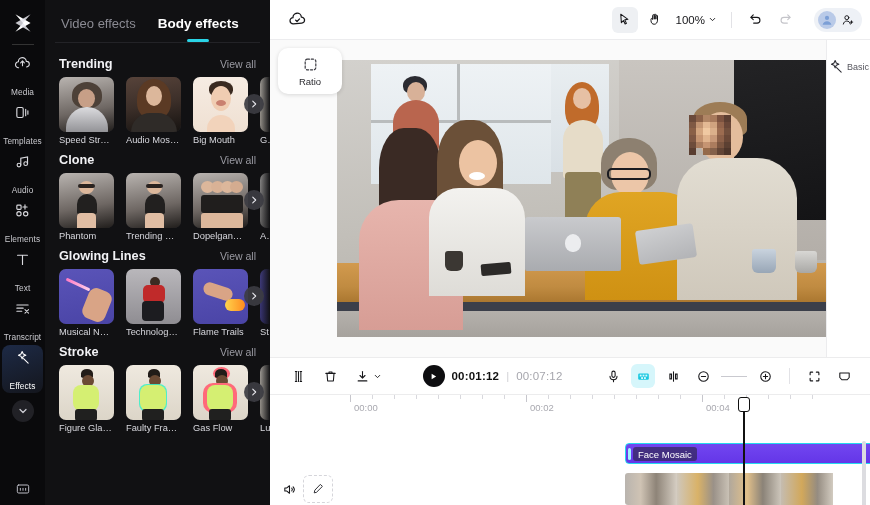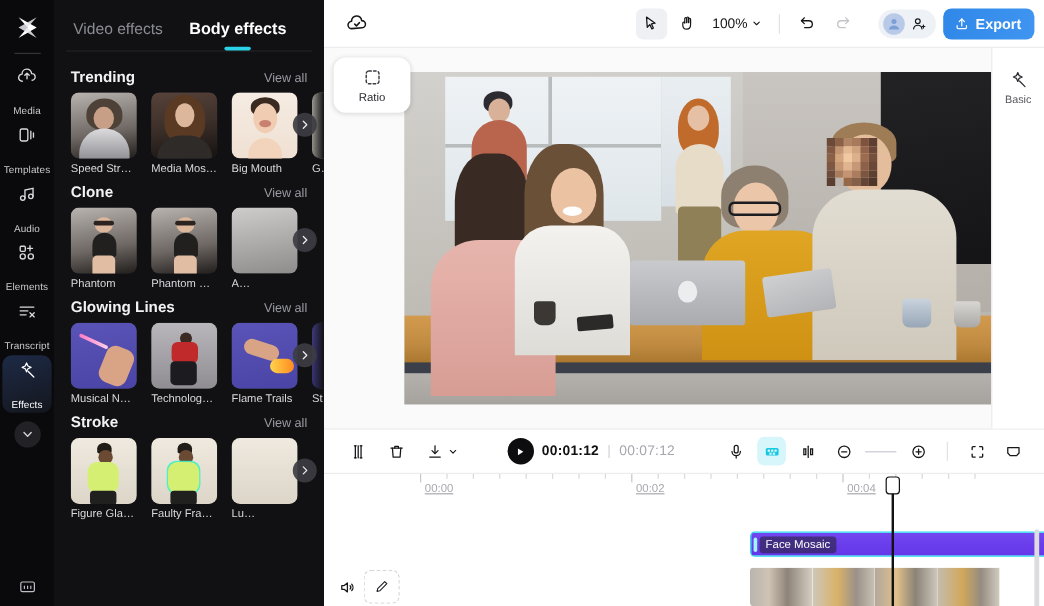--- a/index.html
+++ b/index.html
@@ -192,21 +192,21 @@
   .tcode { font-size: 11.5px; font-weight:bold; color:#111; letter-spacing:.2px;}
   .tcode2 { font-size: 11.5px; color:#a6a6ad; letter-spacing:.2px;}
   .tsep { color:#d2d2d6; font-size: 11.5px; }
   .zline { width: 26px; height:1px; background:#c9c9cf; }
 
   
   .timeline { flex: 1 1 auto; position:relative; background:#fff; overflow:hidden; }
   .ruler { height: 22px; position:relative; margin-left: 80px; }
   .tick { position:absolute; top: 0; width:1px; height: 4px; background:#d8d8dd; }
   .tick.maj { height: 7px; background:#c6c6cc; }
-  .rlabel { position:absolute; top: 7px; font-size:9.5px; color:#a9a9b0;text-decoration:underline; }
+  .rlabel { position:absolute; top: 7px; font-size:9.5px; color:#a9a9b0; }
   .track-eff {
     position:absolute; left: 355px; top: 48px; width: 465px; height: 21px;
     background: linear-gradient(180deg,#7246f0 0%,#6436e8 100%);
     border: 1.6px solid #24d9ee; border-radius: 4px;
   }
   .eff-chip {
     position:absolute; left: 7px; top: 3px; height: 14px; border-radius: 3px;
     background: rgba(32,32,40,.55); color:#fff; font-size:9.5px;
     display:flex; align-items:center; padding: 0 5px;
   }
@@ -221,21 +221,21 @@
   .edit-chip {
     width: 30px; height: 28px; border:1px dashed #d5d5da; border-radius:6px;
     display:flex; align-items:center; justify-content:center; background:#fff; cursor:pointer;
   }
   .playhead { position:absolute; left: 473px; top: 14px; width: 1.6px; height: 140px; background:#111; z-index: 7;}
   .playhead-cap {
     position:absolute; left: -5.2px; top: -12px; width: 12px; height: 15px;
     border: 1.8px solid #111; border-radius: 3px; background: #fff;
   }
   .scroll-v { position:absolute; right: 4px; top: 46px; width: 4px; height: 66px; border-radius:2px; background:#dcdce0;}
-  .rr-item { display:flex; flex-direction:column; align-items:center; gap:3px; cursor:pointer;}
+  .rr-item { display:flex; flex-direction:row; align-items:center; gap:3px; cursor:pointer;}
   .rr-item span { font-size: 9px; color:#56565e; }
   .right-col-wrap { position:absolute; right:0; top:40px; width:44px; height: 317px; background:#fff; border-left:1px solid #ececee;}
 </style>
 </head>
 <body>
 
 <div id="app">
 
   <div class="rail">
     <div class="rail-logo">
@@ -282,20 +282,28 @@
         <svg width="17" height="17" viewBox="0 0 24 24" fill="none" stroke="currentColor" stroke-width="1.6" stroke-linecap="round">
           <rect x="4" y="4.5" width="6" height="6" rx="1.2"></rect>
           <path d="M15.5 4v6M12.5 7h6"></path>
           <circle cx="7" cy="16.5" r="3"></circle>
           <circle cx="16.5" cy="16.5" r="3"></circle>
         </svg>
       </span>
       <span class="rl">Elements</span>
     </div>
 
+    <div class="rail-item">
+      <span class="ri">
+        <svg width="17" height="17" viewBox="0 0 24 24" fill="none" stroke="currentColor" stroke-width="1.6" stroke-linecap="round">
+          <path d="M5 6h14M12 6v13"></path>
+        </svg>
+      </span>
+      <span class="rl">Text</span>
+    </div>
 
 
     <div class="rail-item">
       <span class="ri">
         <svg width="17" height="17" viewBox="0 0 24 24" fill="none" stroke="currentColor" stroke-width="1.5" stroke-linecap="round">
           <path d="M4 7h16M4 11.5h9M4 16h7"></path>
           <path d="M15.5 13.5l5 5M20.5 13.5l-5 5"></path>
         </svg>
       </span>
       <span class="rl">Transcript</span>
@@ -349,21 +357,21 @@
             </div>
             <span class="clabel">Speed Str…</span>
           </div>
           <div class="card">
             <div class="thumb">
               <div class="ph tB2"></div>
               <div class="hair" style="left:11px;top:2px;width:34px;height:40px;background:#5b3a24;"></div>
               <div class="hd" style="left:20px;top:9px;width:16px;height:20px;background:#dcb79b;"></div>
               <div class="torso" style="left:5px;top:36px;width:46px;height:22px;background:#2f2b28;"></div>
             </div>
-            <span class="clabel">Media Mos…</span>
+            <span class="clabel">Audio Mos…</span>
           </div>
           <div class="card">
             <div class="thumb">
               <div class="ph tC"></div>
               <div class="hair" style="left:16px;top:4px;width:24px;height:16px;background:#3a2a20;"></div>
               <div class="hd" style="left:18px;top:9px;width:20px;height:25px;background:#f0cdb2;"></div>
               <div class="hd" style="left:23px;top:23px;width:10px;height:6px;background:#c9806f;border-radius:50%;"></div>
               <div class="torso" style="left:14px;top:38px;width:28px;height:20px;background:#f2d3bb;"></div>
             </div>
             <span class="clabel">Big Mouth</span>
@@ -400,21 +408,33 @@
             <span class="clabel">Phantom</span>
           </div>
           <div class="card">
             <div class="thumb">
               <div class="ph tGrey"></div>
               <div class="hd" style="left:21px;top:8px;width:15px;height:13px;background:#dcb79b;"></div>
               <div class="hd" style="left:20px;top:11px;width:17px;height:4px;background:#2a2320;border-radius:2px;"></div>
               <div class="torso" style="left:19px;top:21px;width:20px;height:20px;background:#22201f;"></div>
               <div class="torso" style="left:19px;top:40px;width:19px;height:18px;background:#e0bda3;border-radius:4px;"></div>
             </div>
-            <span class="clabel">Phantom …</span>
+            <span class="clabel">Trending …</span>
+          </div>
+          <div class="card">
+            <div class="thumb">
+              <div class="ph tGrey"></div>
+              <div class="hd" style="left:8px;top:8px;width:13px;height:12px;background:#dcb79b;"></div>
+              <div class="hd" style="left:18px;top:8px;width:13px;height:12px;background:#d9b296;"></div>
+              <div class="hd" style="left:28px;top:8px;width:13px;height:12px;background:#dcb79b;"></div>
+              <div class="hd" style="left:37px;top:8px;width:13px;height:12px;background:#d4ac90;"></div>
+              <div class="torso" style="left:8px;top:22px;width:42px;height:18px;background:#201e1d;border-radius:3px;"></div>
+              <div class="torso" style="left:8px;top:40px;width:42px;height:18px;background:#dcb79b;border-radius:3px;"></div>
+            </div>
+            <span class="clabel">Dopelgan…</span>
           </div>
           <div class="card">
             <div class="thumb">
               <div class="ph tLtGrey"></div>
             </div>
             <span class="clabel">A…</span>
           </div>
         </div>
         <div class="fadeL"></div>
         <div class="nextbtn">
@@ -493,20 +513,32 @@
               <div class="hd" style="left:23px;top:10px;width:12px;height:12px;background:#6b4a34;"></div>
               <div class="torso" style="left:13px;top:19px;width:28px;height:28px;background:#3ef0c8;border-radius:8px;opacity:.9;"></div>
               <div class="torso" style="left:14px;top:20px;width:26px;height:26px;background:#d5ef72;border-radius:8px;"></div>
               <div class="torso" style="left:16px;top:44px;width:22px;height:12px;background:#20201f;border-radius:3px;"></div>
             </div>
             <span class="clabel">Faulty Fra…</span>
           </div>
           <div class="card">
             <div class="thumb">
               <div class="ph tCream"></div>
+              <div class="hd" style="left:20px;top:2px;width:17px;height:13px;background:#ff6a7a;border-radius:50%;"></div>
+              <div class="hd" style="left:22px;top:4px;width:12px;height:9px;background:#221c18;border-radius:50% 50% 20% 20%;"></div>
+              <div class="hd" style="left:23px;top:10px;width:12px;height:12px;background:#6b4a34;"></div>
+              <div class="torso" style="left:10px;top:18px;width:34px;height:30px;background:#ff6a7a;border-radius:10px;"></div>
+              <div class="torso" style="left:14px;top:20px;width:26px;height:26px;background:#d5ef72;border-radius:8px;"></div>
+              <div class="torso" style="left:16px;top:44px;width:22px;height:12px;background:#20201f;border-radius:3px;"></div>
+            </div>
+            <span class="clabel">Gas Flow</span>
+          </div>
+          <div class="card">
+            <div class="thumb">
+              <div class="ph tCream"></div>
             </div>
             <span class="clabel">Lu…</span>
           </div>
         </div>
         <div class="fadeL"></div>
         <div class="nextbtn">
           <svg width="10" height="10" viewBox="0 0 24 24" fill="none" stroke="#e8e8ee" stroke-width="2.6" stroke-linecap="round" stroke-linejoin="round">
               <path d="M9 5l7 7-7 7"></path>
             </svg>
         </div>
@@ -571,28 +603,20 @@
         </div>
         <div class="addp">
           <svg width="14" height="14" viewBox="0 0 24 24" fill="none" stroke="currentColor" stroke-width="1.7" stroke-linecap="round" stroke-linejoin="round">
             <circle cx="10" cy="8" r="3.4"></circle>
               <path d="M4 19c.6-3.4 3.1-5.2 6-5.2s5.4 1.8 6 5.2"></path>
             <path d="M18 13.5v4.2M15.9 15.6h4.2"></path>
           </svg>
         </div>
       </div>
 
-      <button class="export">
-        <svg width="13" height="13" viewBox="0 0 24 24" fill="none" stroke="#fff" stroke-width="1.9" stroke-linecap="round" stroke-linejoin="round">
-          <path d="M12 16V5.5"></path>
-            <path d="M8 9.2L12 5.2l4 4"></path>
-            <path d="M4.8 15.5v2.8a1.6 1.6 0 0 0 1.6 1.6h11.2a1.6 1.6 0 0 0 1.6-1.6v-2.8"></path>
-        </svg>
-        <span>Export</span>
-      </button>
     </div>
 
     <div class="stage">
       <div class="ratio-btn">
         <svg width="17" height="17" viewBox="0 0 24 24" fill="none" stroke="#3b3b42" stroke-width="1.7" stroke-linecap="round">
           <rect x="4.5" y="4.5" width="15" height="15" rx="3" stroke-dasharray="3 2.6"></rect>
         </svg>
         <span>Ratio</span>
       </div>
 

